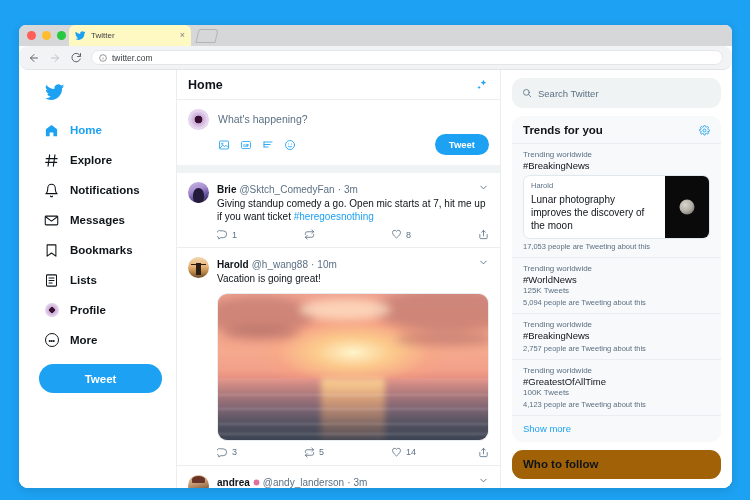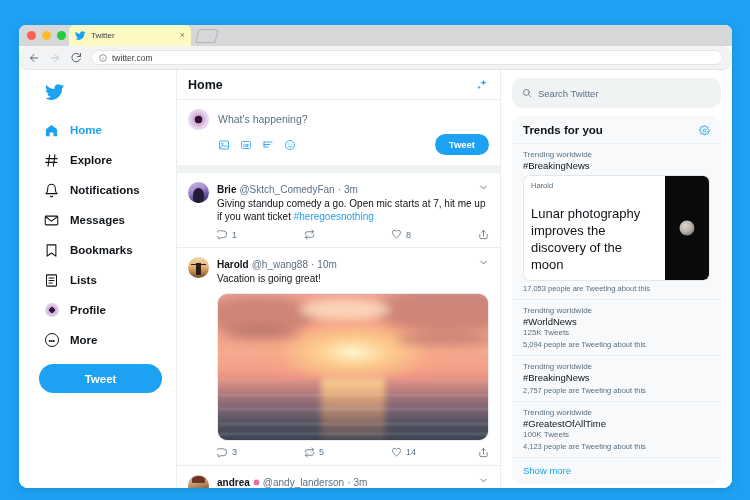--- a/index.html
+++ b/index.html
@@ -303,21 +303,21 @@
   .t-card {
     display: flex;
     border: 1px solid #e1e8ed;
     border-radius: 7px;
     overflow: hidden;
     margin-top: 4px;
     background: #fff;
   }
   .t-card-text { flex: 1; padding: 5px 7px 6px; min-width: 0; }
   .t-card-cat { font-size: 7.5px; color: #5b7083; }
-  .t-card-title { font-size: 13px; color: #0f1419; line-height: 1.3; margin-top: 16px; }
+  .t-card-title { font-size: 10px; color: #0f1419; line-height: 1.3; margin-top: 3px; }
   .t-card-img { width: 44px; flex: 0 0 44px; }
   .img-moon {
     background: #0a0a0a; position: relative;
   }
   .img-moon::after {
     content: ""; position: absolute; left: 50%; top: 50%;
     transform: translate(-50%,-50%);
     width: 15px; height: 15px; border-radius: 50%;
     background: radial-gradient(circle at 38% 35%, #d9d6cf 0%, #b4b0a8 48%, #7f7b74 78%, #55524d 100%);
   }

